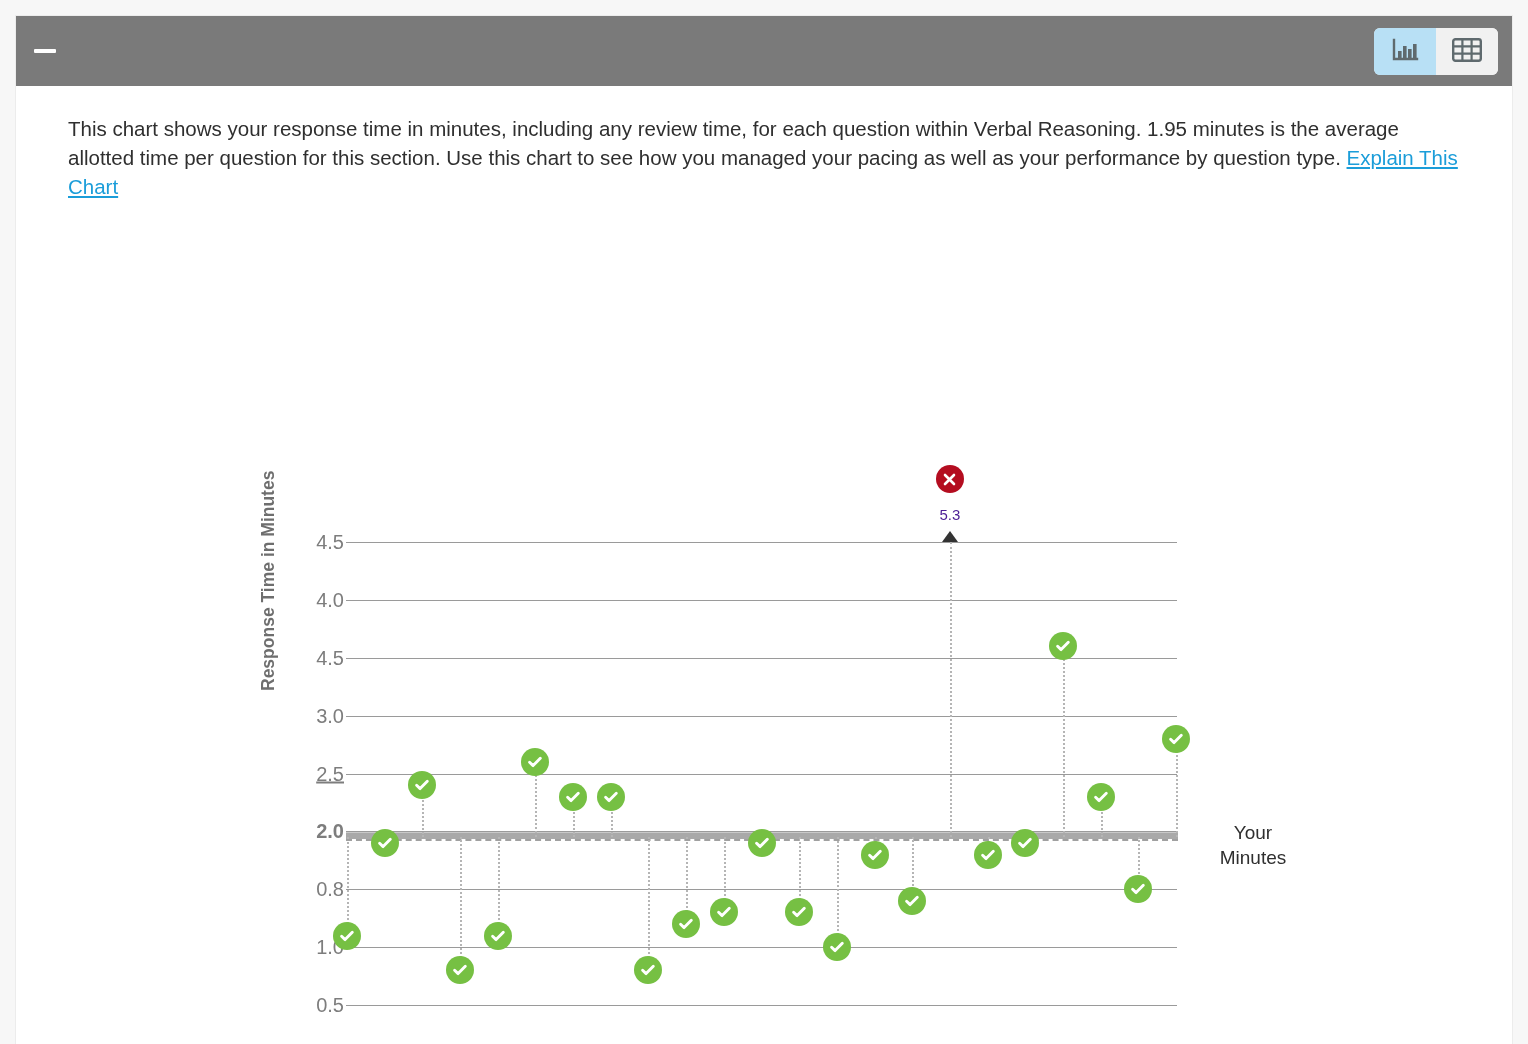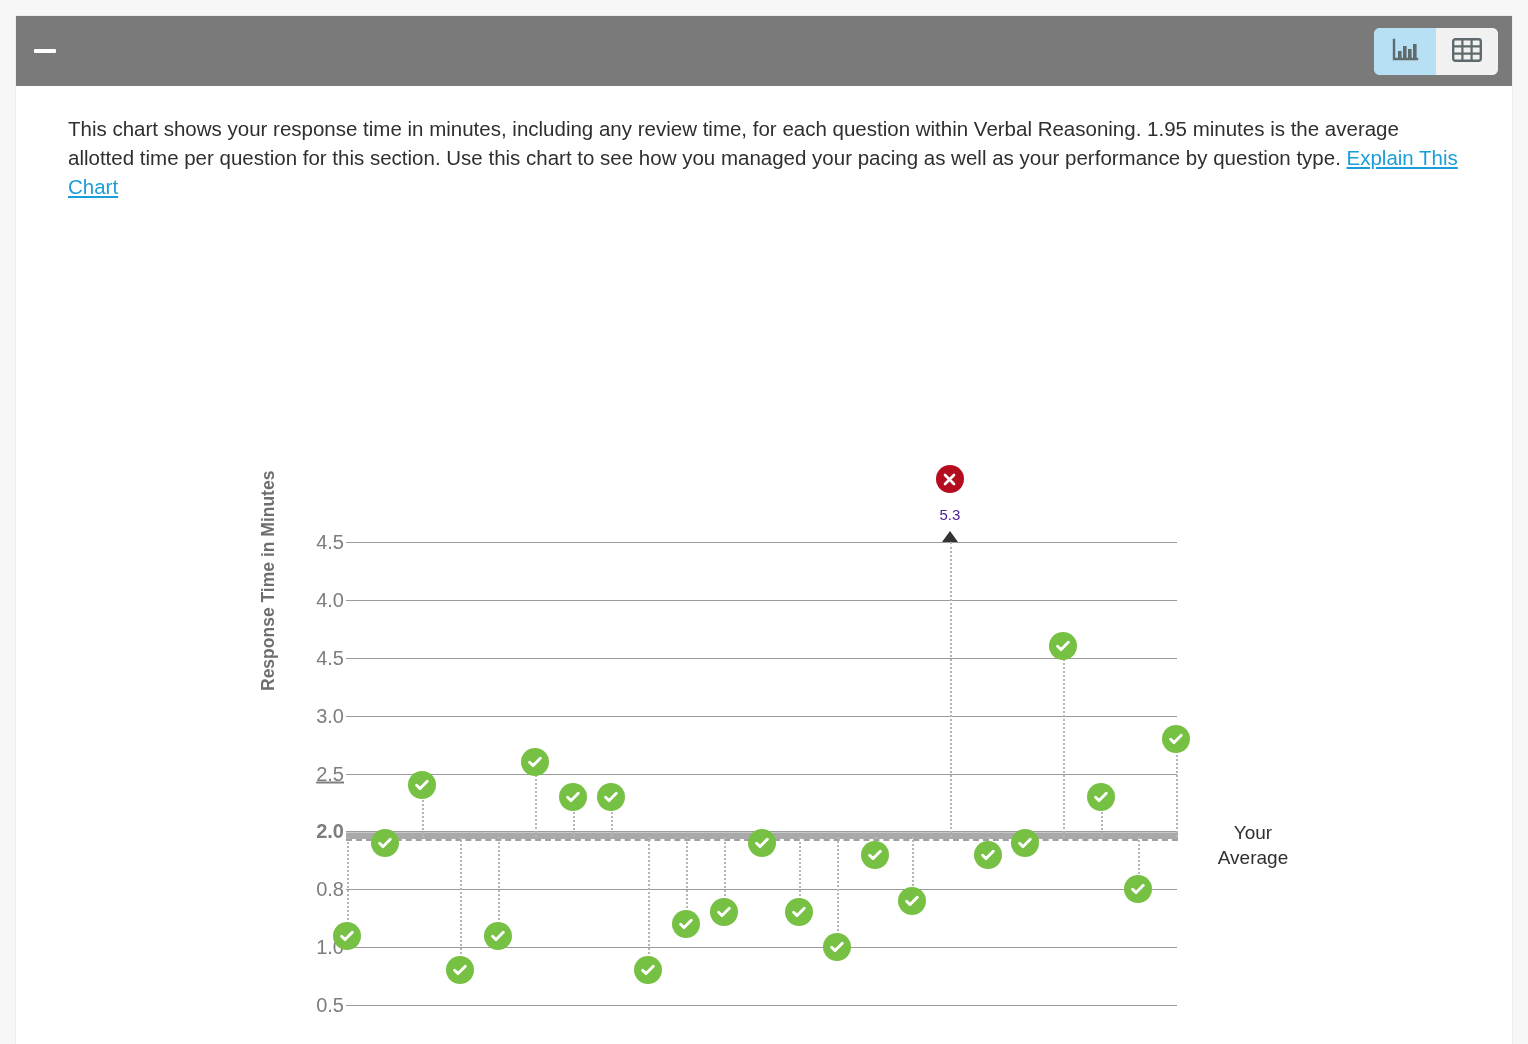--- a/index.html
+++ b/index.html
@@ -238,21 +238,21 @@
         <div class="ytick-label" style="top: 630.444px; font-weight: bold;">2.0</div>
         <div class="ytick-label" style="top: 572.556px; text-decoration: underline;">2.5</div>
         <div class="ytick-label" style="top: 514.667px;">3.0</div>
         <div class="ytick-label" style="top: 456.778px;">4.5</div>
         <div class="ytick-label" style="top: 398.889px;">4.0</div>
         <div class="ytick-label" style="top: 341px;">4.5</div>
         <div class="avg-band" style="top: 631.233px;"></div>
         <div class="avg-dash" style="top: 638.233px;"></div>
         <div class="avg-label" style="top: 619.233px;">
           <div>Your</div>
-          <div>Average</div>
+          <div>Minutes</div>
         </div>
         <div class="stem" style="left: 331px; top: 636.233px; height: 98.4111px;"></div>
         <div class="marker correct" title="Q1: 1.1" style="left: 331px; top: 734.644px;">
           <svg width="16" height="16" viewBox="0 0 16 16">
             <path d="M2.6 8.2 L6.1 11.6 L13.3 4.3" stroke="#ffffff" stroke-width="2.9" fill="none" stroke-linecap="round" stroke-linejoin="round"></path>
           </svg>
         </div>
         <div class="stem" style="left: 368.682px; top: 636.233px; height: 5.78889px;"></div>
         <div class="marker correct" title="Q2: 1.9" style="left: 368.682px; top: 642.022px;">
           <svg width="16" height="16" viewBox="0 0 16 16">

